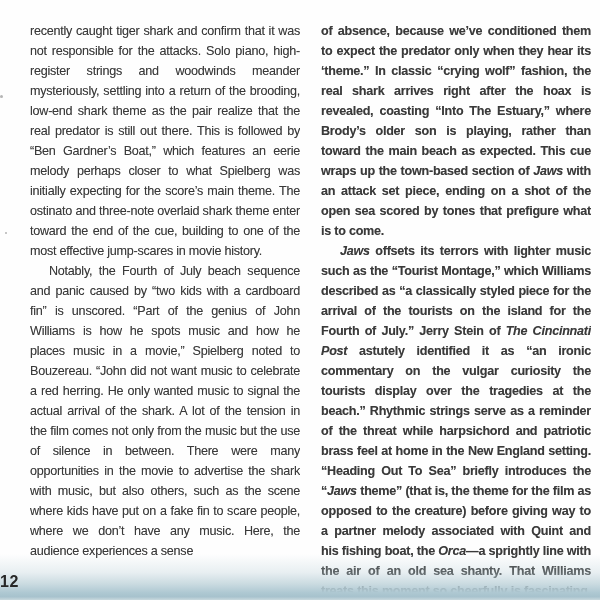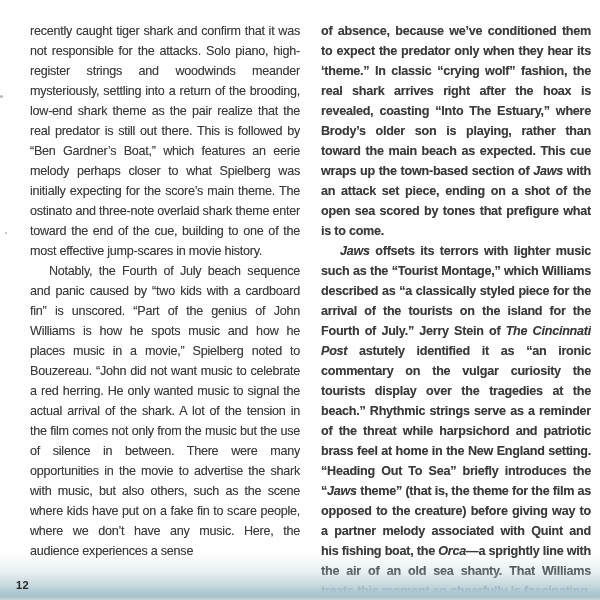--- a/index.html
+++ b/index.html
@@ -47,23 +47,23 @@
       rgba(180, 203, 212, 0) 0%,
       rgba(180, 203, 212, 0.30) 40%,
       rgba(185, 207, 215, 0.75) 65%,
       #aec8d2 84%,
       #a7c2cd 93%,
       #c9d9de 100%
     );
   }
   .page-number {
     position: absolute;
-    left: 16px;
+    left: 0;
     bottom: 9px;
-    font-size: 11px;
+    font-size: 16px;
     font-weight: bold;
     color: #272727;
     letter-spacing: 0.5px;
   }
   .scan-dot {
     position: absolute;
     background: rgba(120,120,120,0.55);
     border-radius: 50%;
   }
   .dot-a { left: 0px; top: 95px;  width: 3px; height: 3px; }

